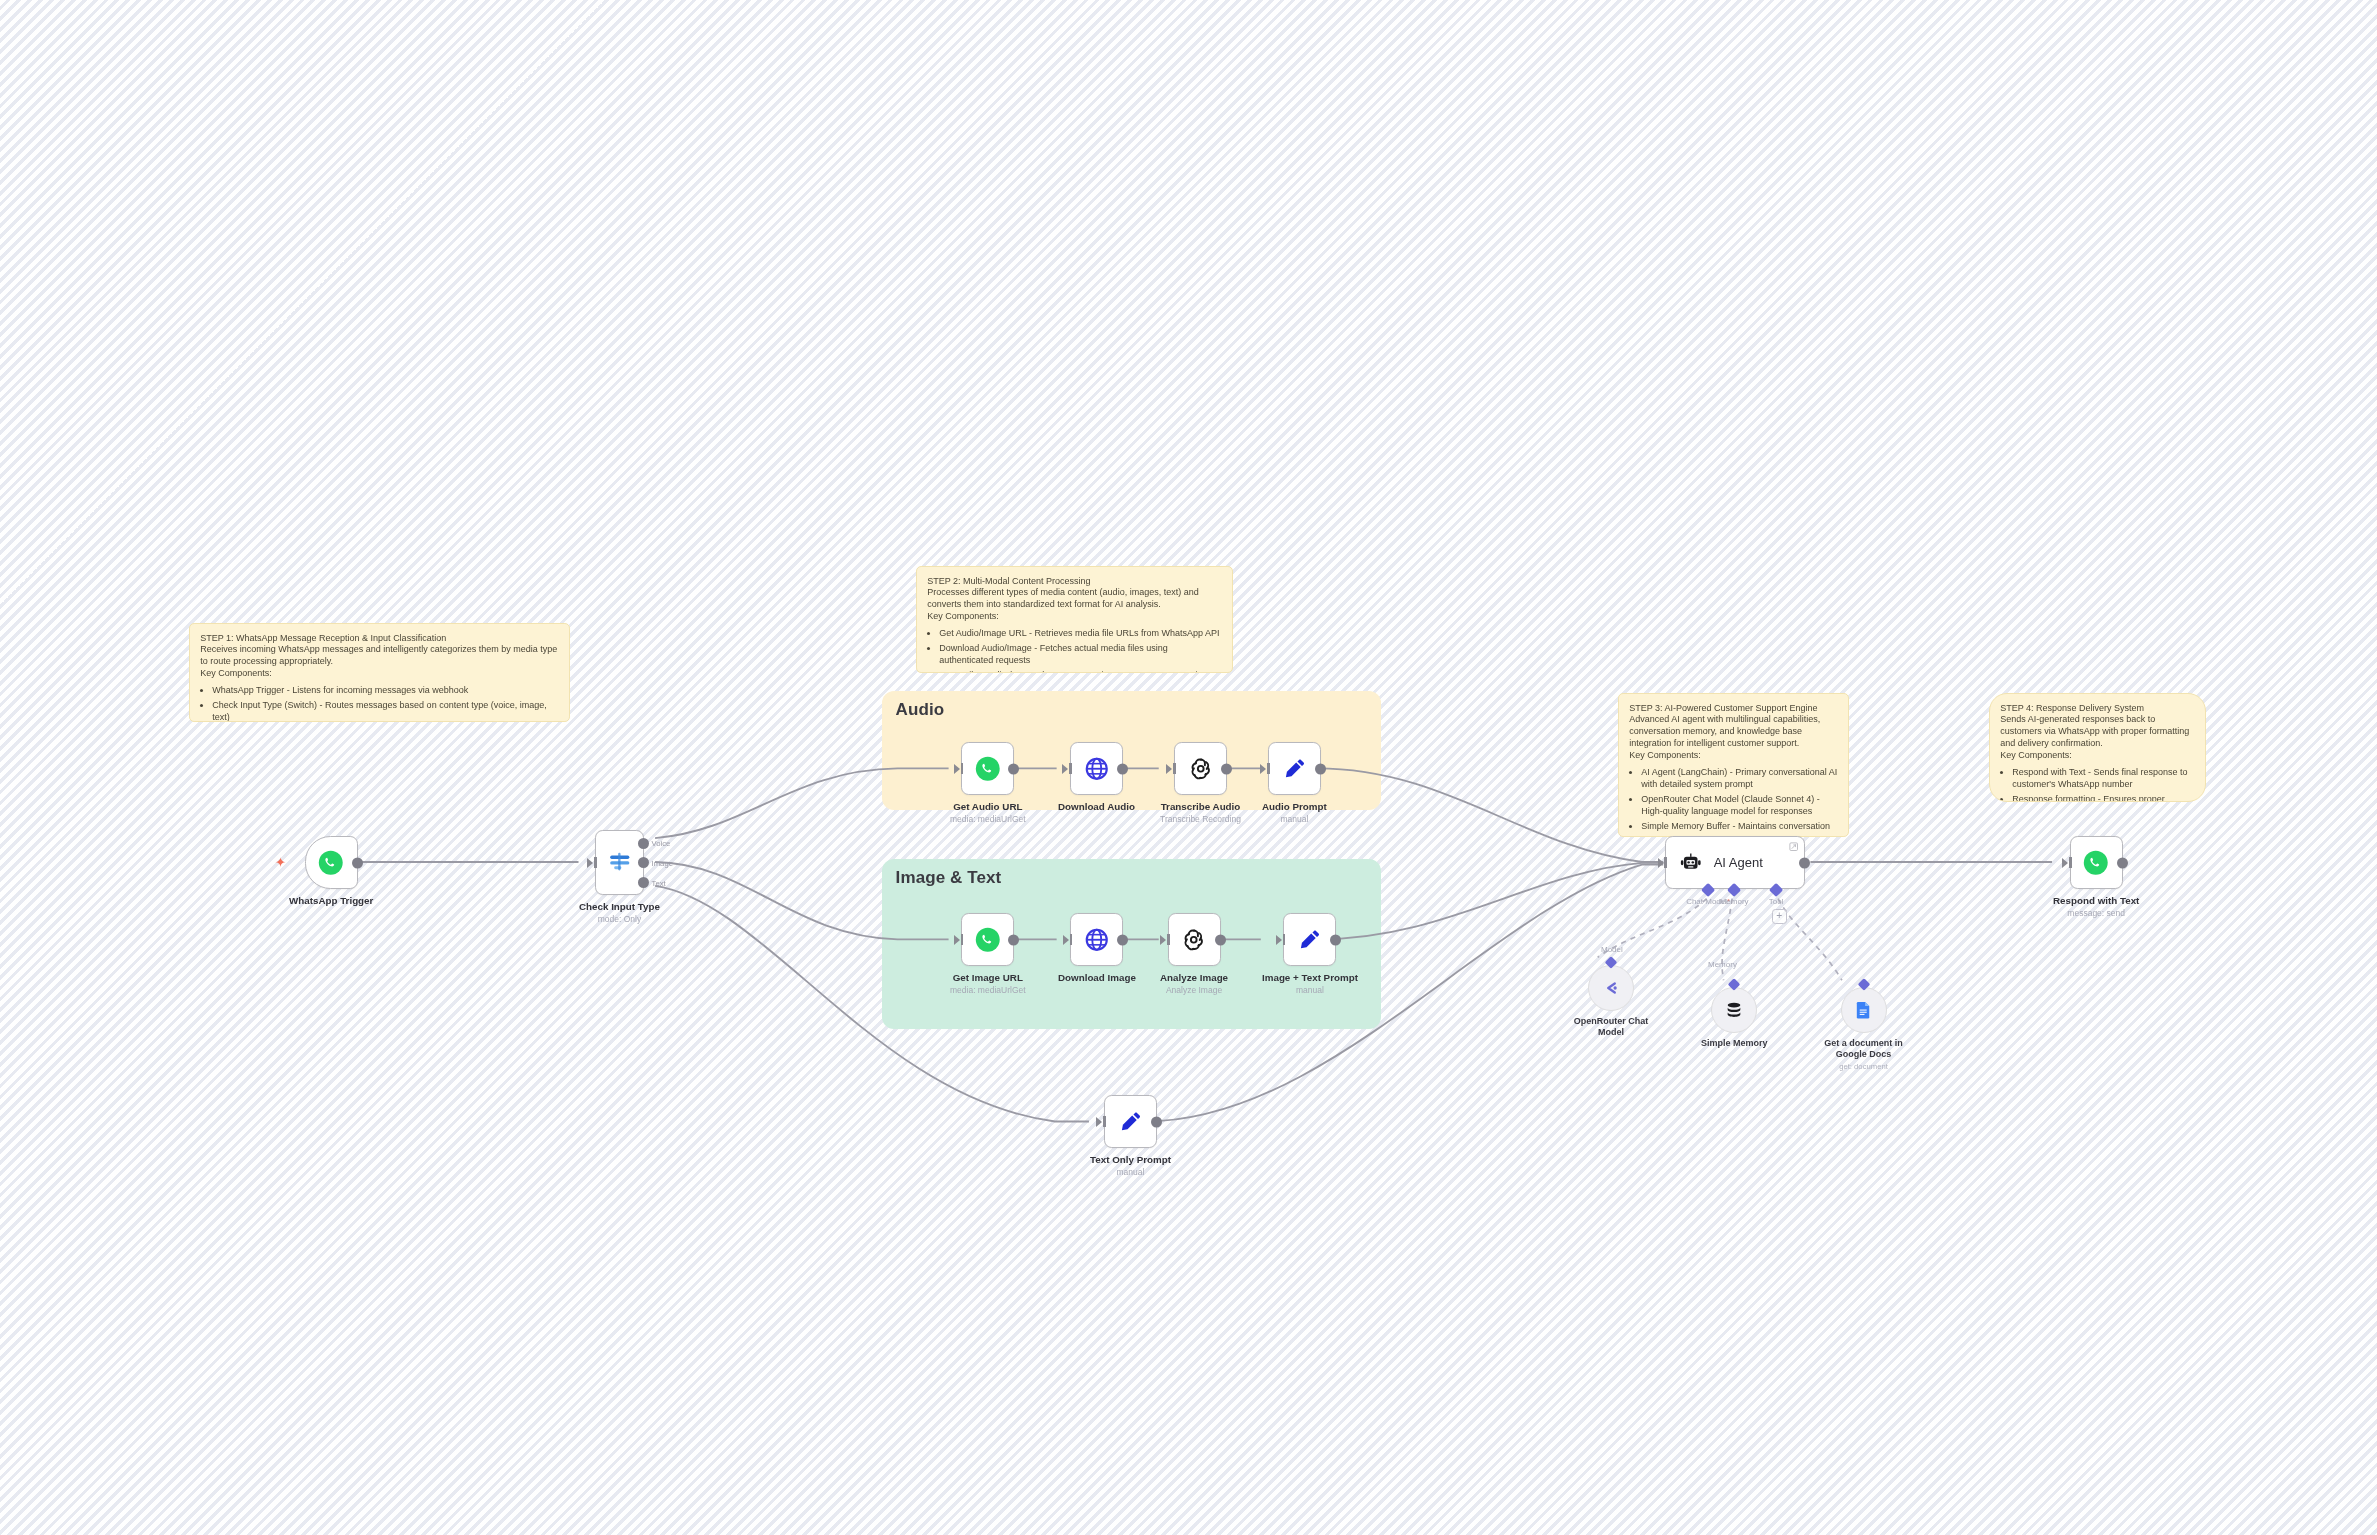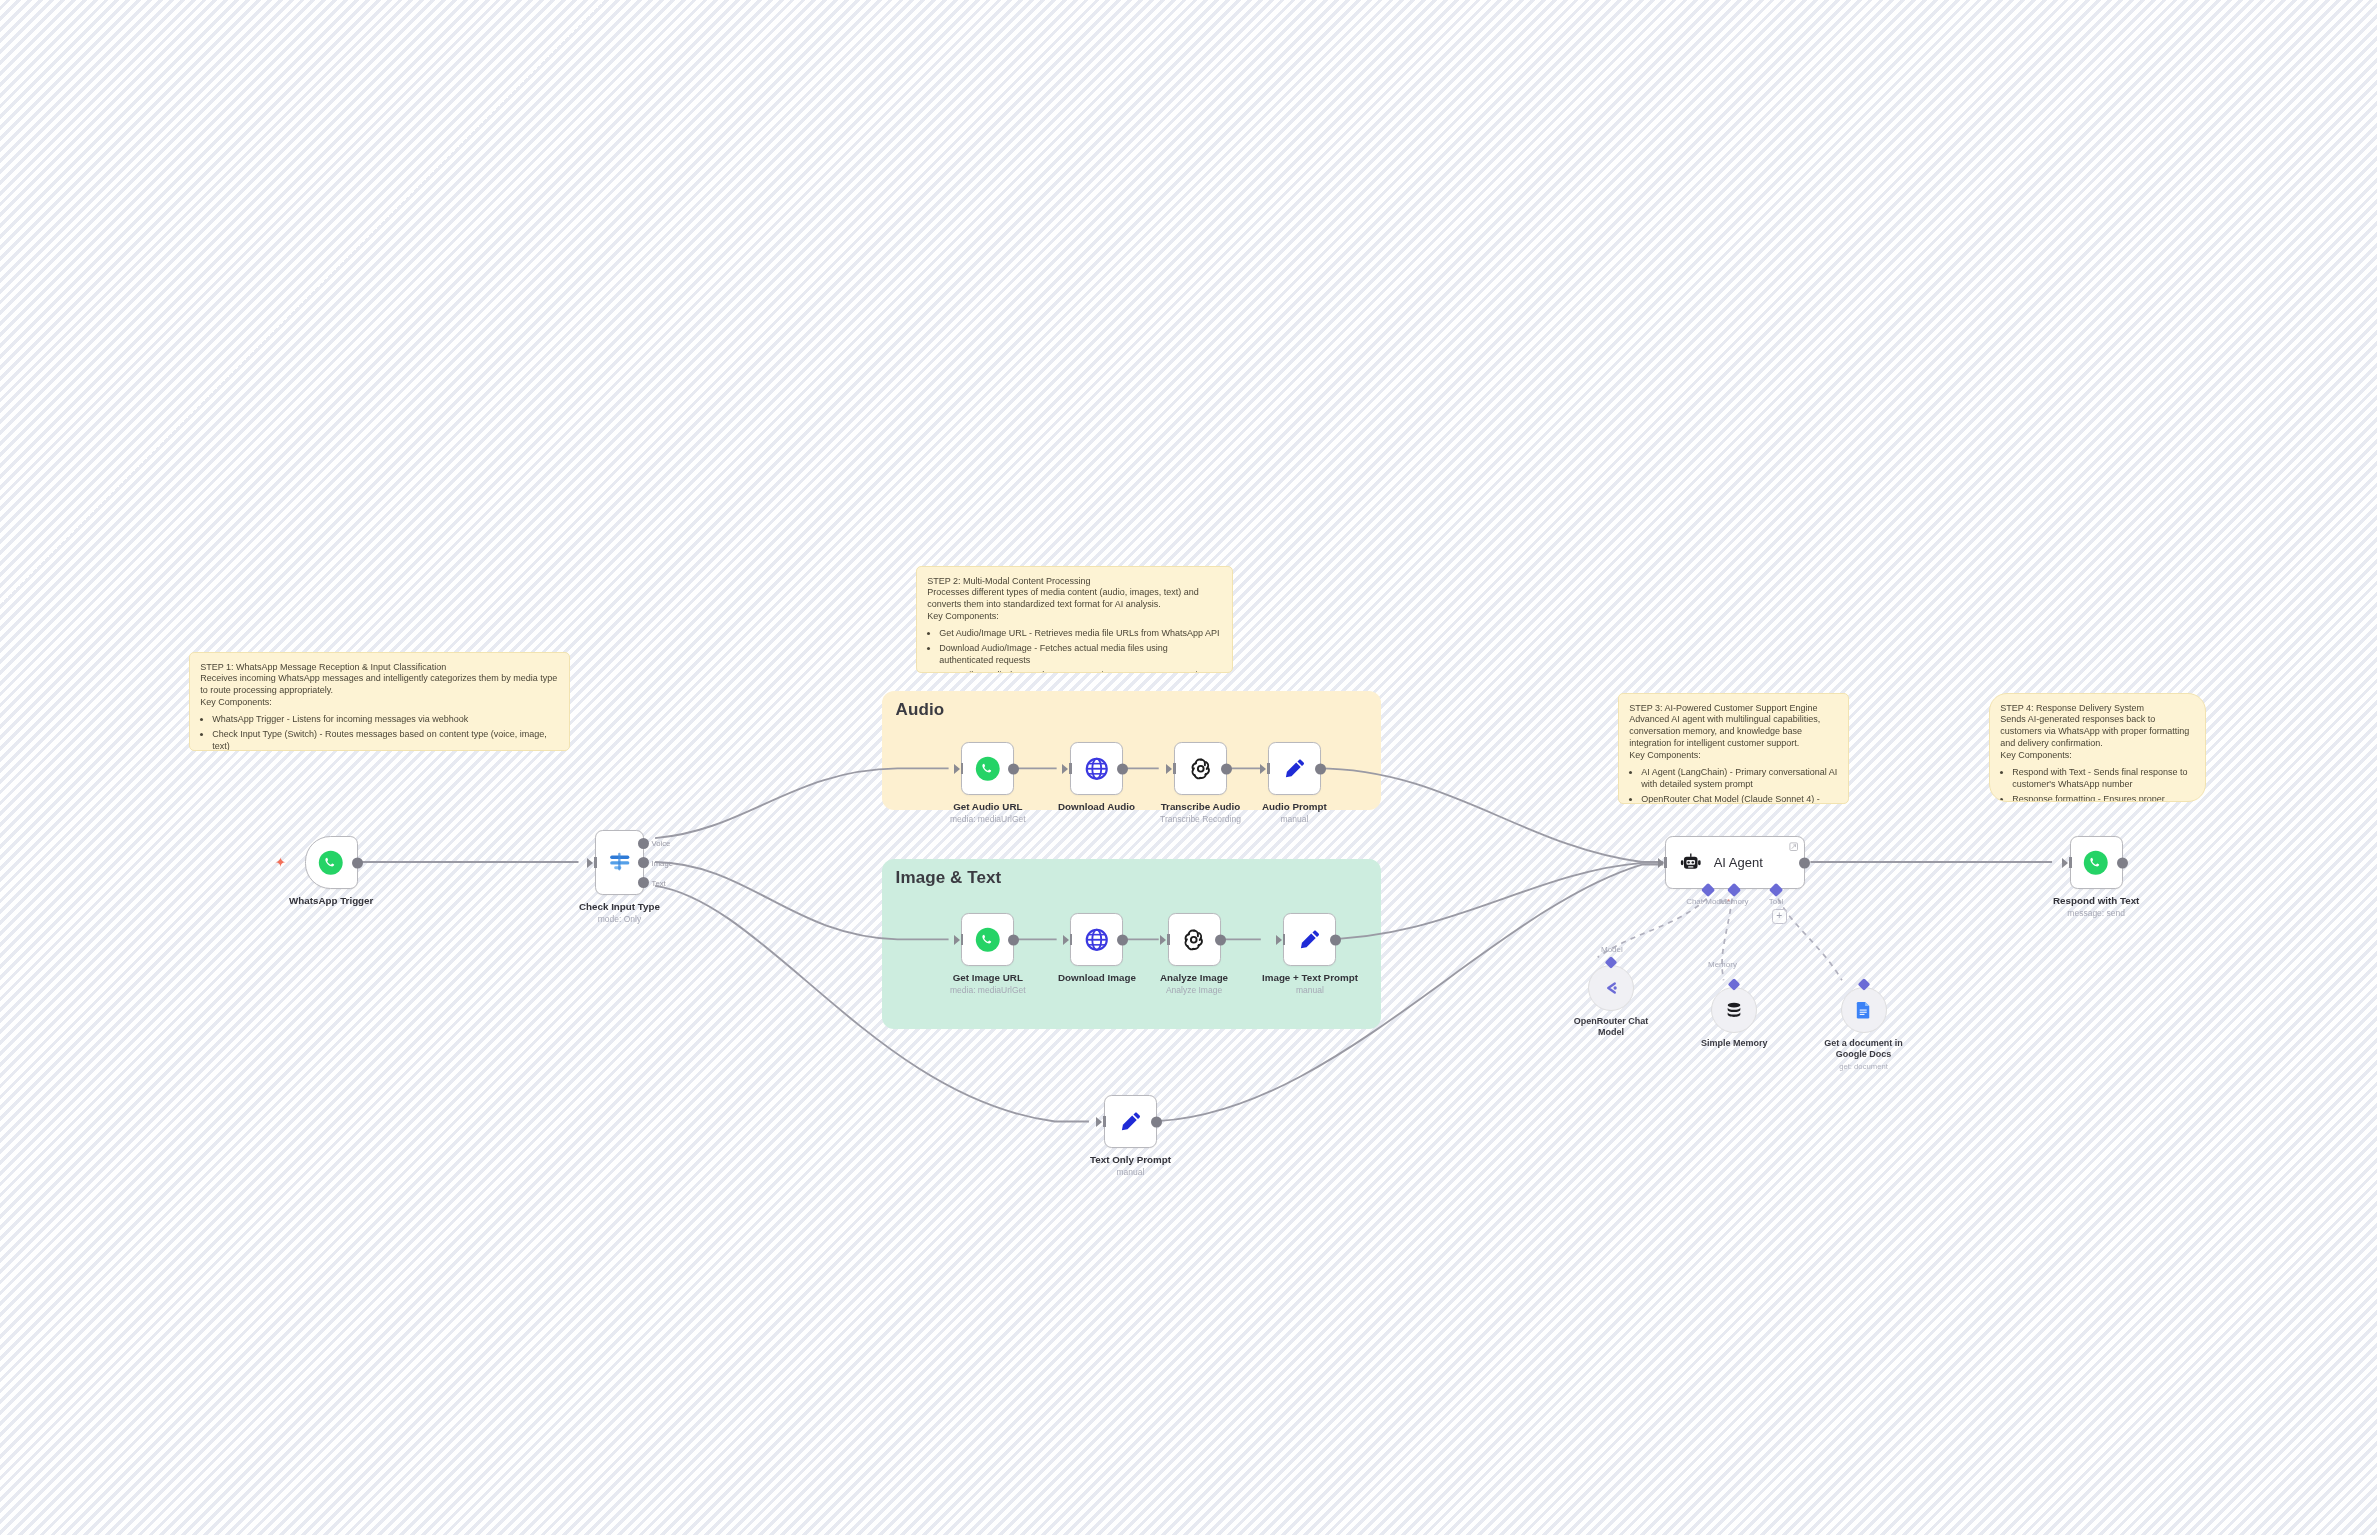--- a/index.html
+++ b/index.html
@@ -185,21 +185,21 @@
   .edge-label {
     position: absolute;
     font-size: 8px; color: #a6a8b6; white-space: nowrap;
   }
 </style>
 </head>
 <body>
 
 <div id="canvas">
 
-  <div class="sticky" style="left:189px; top:652px; width:381px; height:99px;">
+  <div class="sticky" style="left:189px; top:623px; width:381px; height:99px;">
     <div class="s-title">STEP 1: WhatsApp Message Reception &amp; Input Classification</div>
     <div class="s-body">Receives incoming WhatsApp messages and intelligently categorizes them by media type to route processing appropriately.</div>
     <div class="s-kc">Key Components:</div>
     <ul>
       <li>WhatsApp Trigger - Listens for incoming messages via webhook</li>
       <li>Check Input Type (Switch) - Routes messages based on content type (voice, image, text)</li>
 
     </ul>
   </div>
 
@@ -207,21 +207,21 @@
     <div class="s-title">STEP 2: Multi-Modal Content Processing</div>
     <div class="s-body">Processes different types of media content (audio, images, text) and converts them into standardized text format for AI analysis.</div>
     <div class="s-kc">Key Components:</div>
     <ul>
       <li>Get Audio/Image URL - Retrieves media file URLs from WhatsApp API</li>
       <li>Download Audio/Image - Fetches actual media files using authenticated requests</li>
       <li>Transcribe Audio (OpenAI) - Converts voice messages to text using</li>
     </ul>
   </div>
 
-  <div class="sticky" style="left:1618px; top:693px; width:231px; height:111px;">
+  <div class="sticky" style="left:1618px; top:693px; width:231px; height:144px;">
     <div class="s-title">STEP 3: AI-Powered Customer Support Engine</div>
     <div class="s-body">Advanced AI agent with multilingual capabilities, conversation memory, and knowledge base integration for intelligent customer support.</div>
     <div class="s-kc">Key Components:</div>
     <ul>
       <li>AI Agent (LangChain) - Primary conversational AI with detailed system prompt</li>
       <li>OpenRouter Chat Model (Claude Sonnet 4) - High-quality language model for responses</li>
       <li>Simple Memory Buffer - Maintains conversation</li>
     </ul>
   </div>
 

